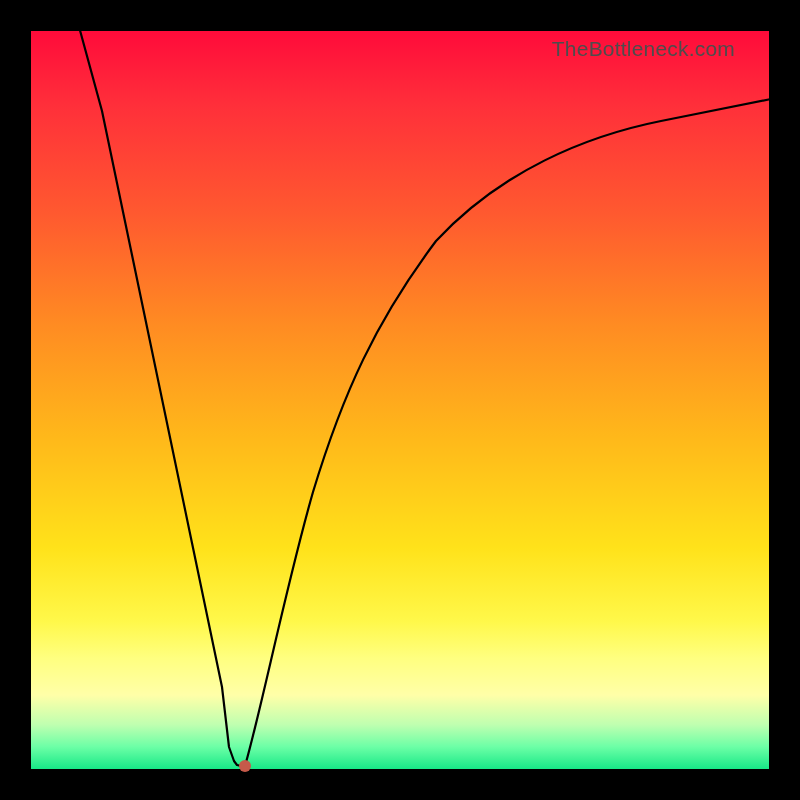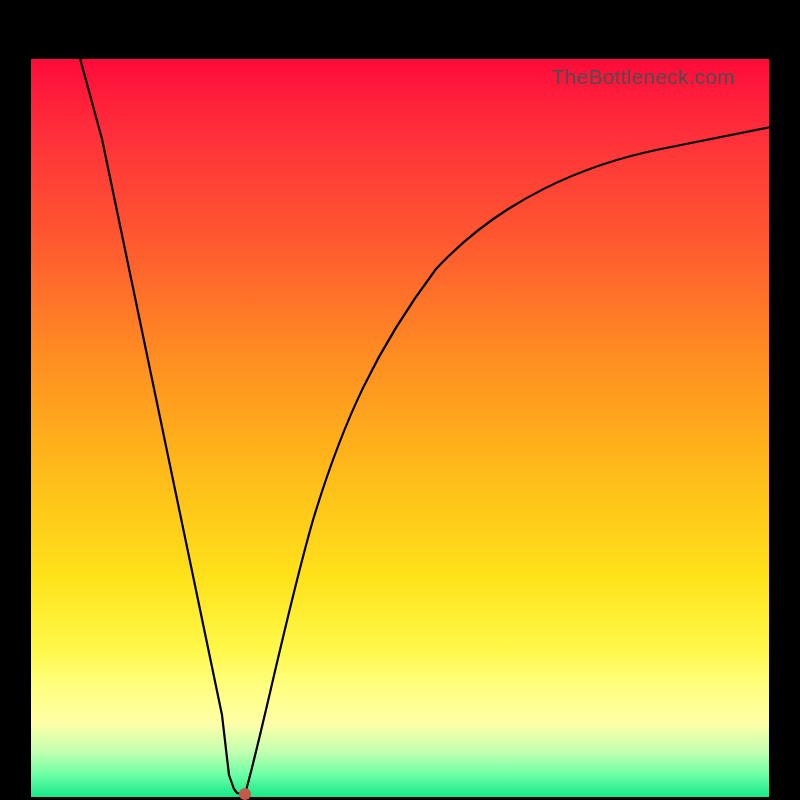--- a/index.html
+++ b/index.html
@@ -30,21 +30,20 @@
       #ff8c22 40%,
       #ffb81a 55%,
       #ffe21a 70%,
       #fff84a 80%,
       #ffff80 85%,
       #ffffa8 90%,
       #bfffb0 94%,
       #6cffa6 97%,
       #17e887 100%
     );
-    margin-top: 28px;
   }
   .attrib {
     position: absolute;
     top: 6px;
     right: 34px;
     color: #4d4d4d;
     font-size: 21px;
     letter-spacing: 0.2px;
     font-weight: 400;
     user-select: none;

